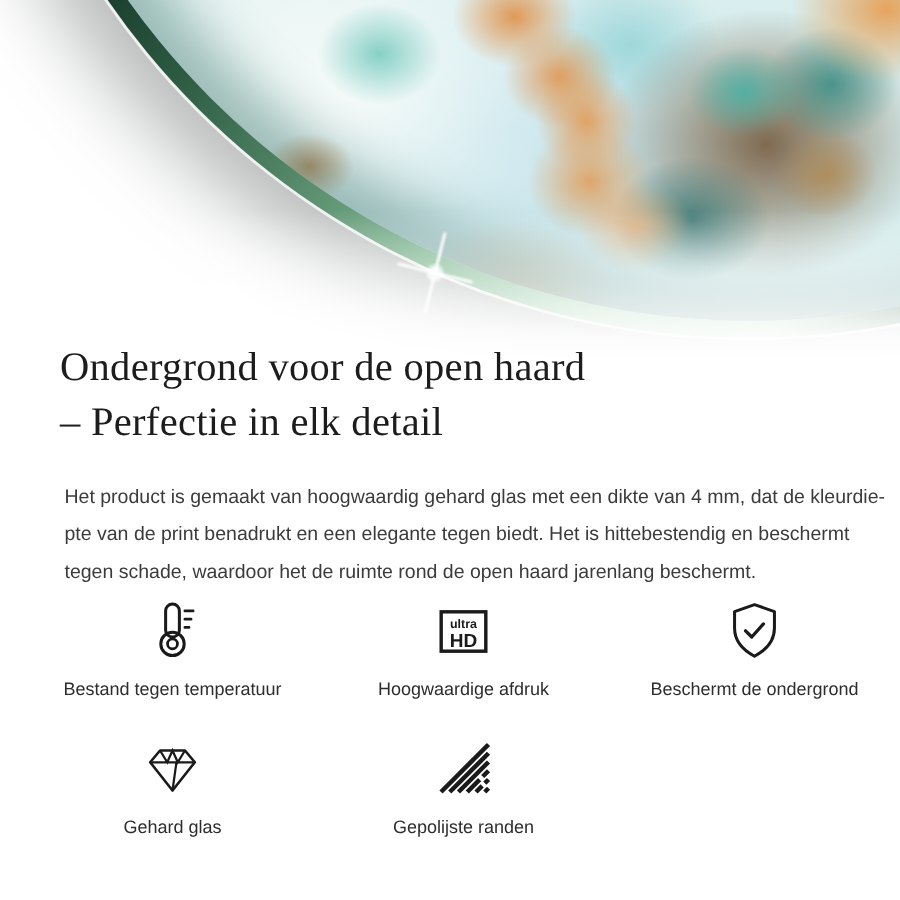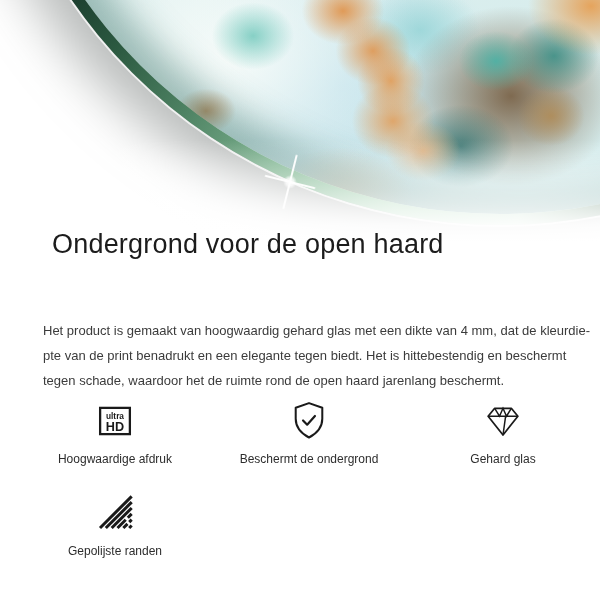--- a/index.html
+++ b/index.html
@@ -51,22 +51,22 @@
   .sparkle{position:absolute;left:270px;top:162px;width:40px;height:40px;}
   .sparkle .ray{position:absolute;background:rgba(255,255,255,0.95);border-radius:2px;filter:blur(0.7px);}
   .sparkle .r1{left:19px;top:-8px;width:2.4px;height:56px;transform:rotate(14deg);}
   .sparkle .r2{left:-6px;top:19px;width:52px;height:2.4px;transform:rotate(14deg);}
   .sparkle .dot{position:absolute;left:13px;top:13px;width:14px;height:14px;border-radius:50%;
     background:radial-gradient(circle,#ffffff 0%, rgba(255,255,255,0.75) 40%, rgba(255,255,255,0) 70%);}
   .hero-fade{position:absolute;left:0;top:0;width:600px;height:250px;
     background:linear-gradient(to bottom, rgba(255,255,255,0) 56%, rgba(255,255,255,0.5) 76%,
       rgba(255,255,255,0.92) 90%, #ffffff 97%);}
   .headline{
-    position:absolute;left:52px;top:226px;margin:0;
-    font-family:Liberation Sans, sans-serif;font-weight:400;
+    position:absolute;left:40px;top:226px;margin:0;
+    font-family:Liberation Serif, serif;font-weight:400;
     font-size:27px;line-height:37px;color:#1c1c1c;letter-spacing:0.2px;
   }
   .headline span{display:block;white-space:nowrap;}
   .desc{
     position:absolute;left:40px;top:315px;margin:3px;
     font-size:13px;line-height:25px;color:#3b3b3b;
   }
   .desc span{display:block;white-space:nowrap;}
   .features{
     position:absolute;left:18px;top:396px;width:582px;
@@ -91,30 +91,42 @@
     <div class="sparkle">
       <span class="ray r1"></span>
         <span class="ray r2"></span>
         <span class="dot"></span>
     </div>
     <div class="hero-fade"></div>
   </section>
 
   <h1 class="headline">
     <span>Ondergrond voor de open haard</span>
+    <span>– Perfectie in elk detail</span>
   </h1>
 
   <p class="desc">
     <span>Het product is gemaakt van hoogwaardig gehard glas met een dikte van 4 mm, dat de kleurdie-</span>
     <span>pte van de print benadrukt en een elegante tegen biedt. Het is hittebestendig en beschermt</span>
     <span>tegen schade, waardoor het de ruimte rond de open haard jarenlang beschermt.</span>
   </p>
 
   <div class="features">
 
+    <div class="feature">
+      <div class="icon-box">
+        <svg width="44" height="44" viewBox="0 0 48 48">
+          <rect class="ico" x="19" y="4" width="10" height="24" rx="5" stroke-width="2.2"></rect>
+          <circle class="ico" cx="24" cy="33" r="8.5" stroke-width="2.2"></circle>
+          <circle class="ico" cx="24" cy="33" r="3.6" stroke-width="2"></circle>
+          <path class="ico" d="M33 9h6 M33 15h4.5 M33 21h3" stroke-width="2" stroke-linecap="round"></path>
+        </svg>
+      </div>
+      <div class="feature-label">Bestand tegen temperatuur</div>
+    </div>
 
     <div class="feature">
       <div class="icon-box">
         <svg width="42" height="42" viewBox="0 0 48 48">
           <rect class="ico" x="7" y="9" width="34" height="30" stroke-width="2.6"></rect>
           <text class="hd-text" x="24" y="21.5" font-size="9.5" text-anchor="middle">ultra</text>
           <text class="hd-text" x="24" y="35.5" font-size="14.5" text-anchor="middle">HD</text>
         </svg>
       </div>
       <div class="feature-label">Hoogwaardige afdruk</div>

